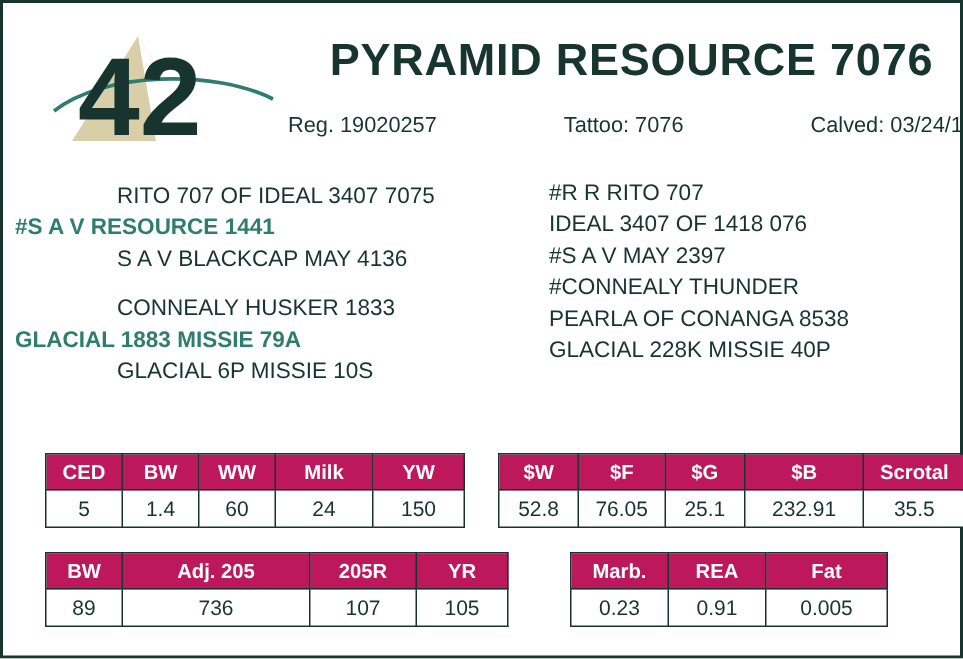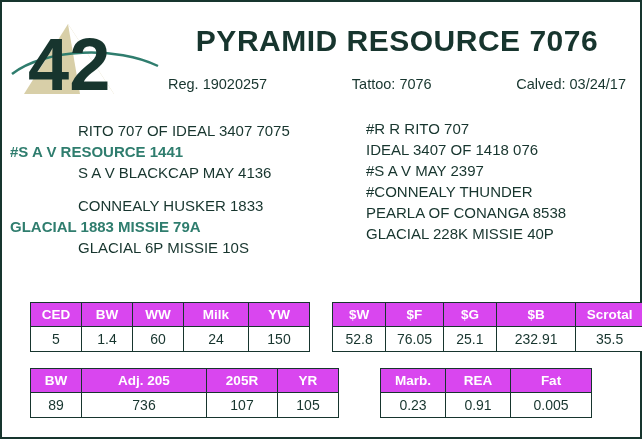--- a/index.html
+++ b/index.html
@@ -19,20 +19,21 @@
     height: 439px;
     box-sizing: border-box;
     border: 2px solid #17352e;
     background: #ffffff;
   }
 
   
   .header {
     position: relative;
     height: 108px;
+    margin-left: 24px;
   }
   .logo {
     position: absolute;
     left: 8px;
     top: 6px;
     width: 152px;
     height: 98px;
   }
   .logo svg { display: block; }
 
@@ -101,21 +102,21 @@
     top: 296px;
     width: 642px;
   }
   .tbl {
     position: absolute;
     border-collapse: collapse;
     font-size: 14px;
     color: #17352e;
   }
   .tbl th {
-    background: #d946ef;
+    background: #be185d;
     color: #ffffff;
     font-weight: bold;
     font-size: 13.5px;
     padding: 4px 2px;
     border: 1px solid #17352e;
     text-align: center;
   }
   .tbl td {
     padding: 4px 2px;
     border: 1px solid #17352e;

